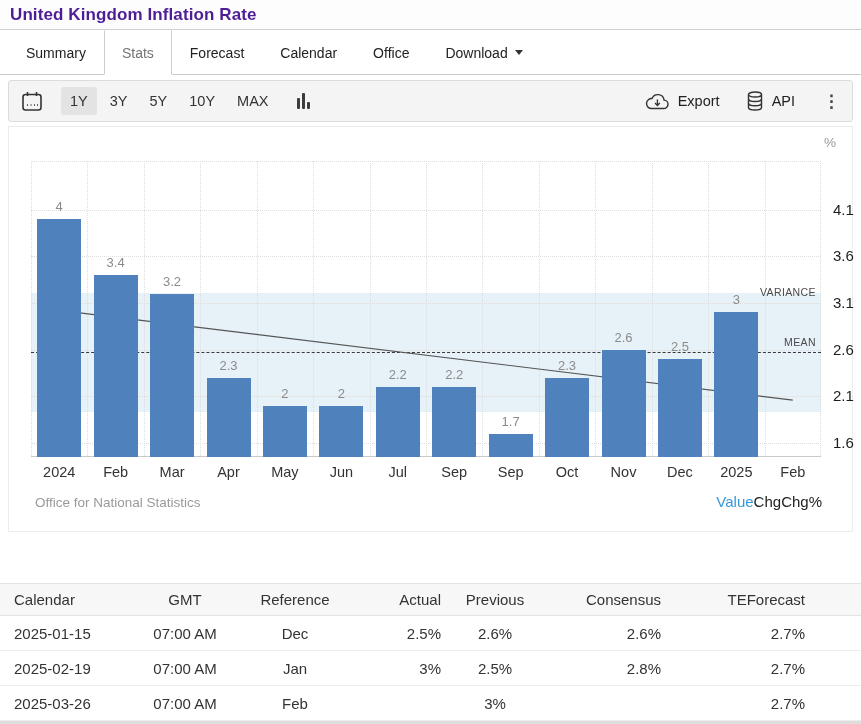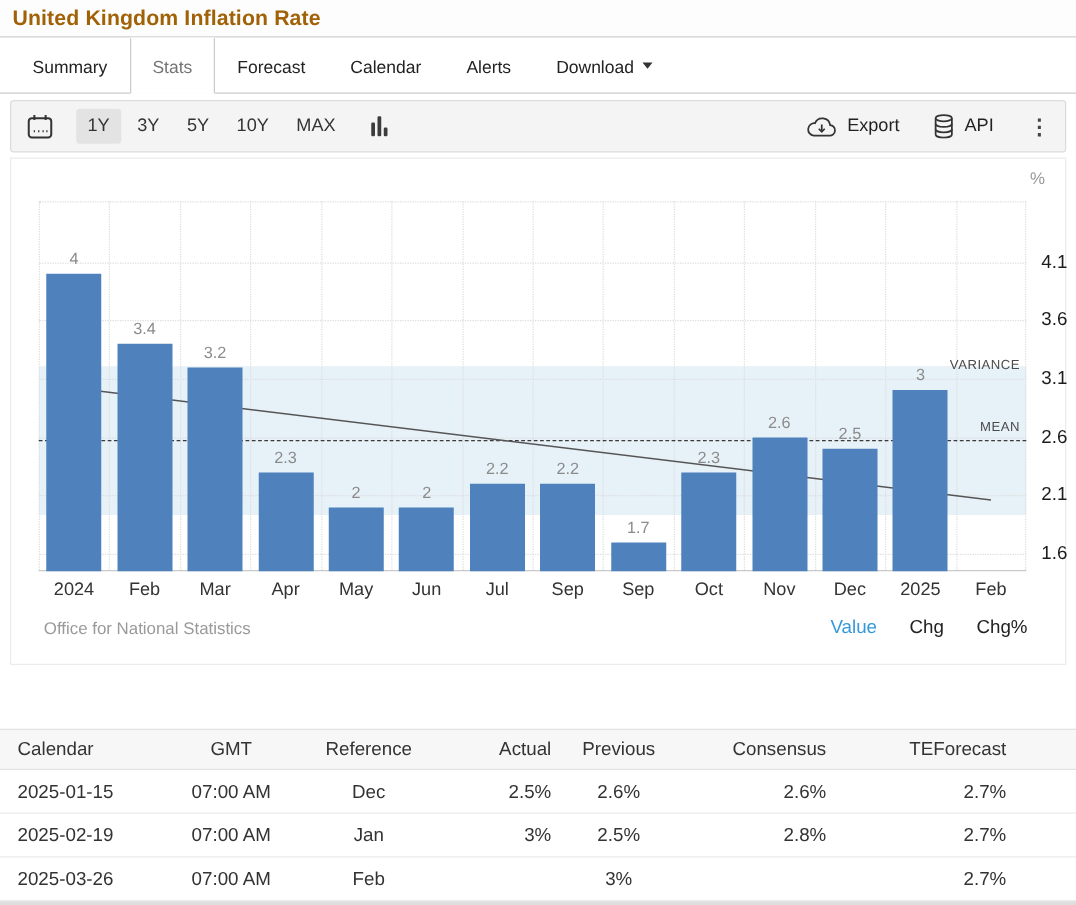--- a/index.html
+++ b/index.html
@@ -1,21 +1,21 @@
 <!DOCTYPE html>
 <html><head>
 <meta charset="utf-8">
 <style>
   * { box-sizing: border-box; margin: 0; padding: 0; }
   html,body { width: 861px; background: #fff; font-family: "Liberation Sans", sans-serif; color:#222; }
   body { position: relative; height: 724px; overflow: hidden; }
 
   
   .titlebar { height: 30px; padding: 5px 10px 0; border-bottom: 1px solid #cfcfcf; background:#fdfdfd; }
-  .titlebar h1 { font-size: 17px; font-weight: bold; color:#a16207; letter-spacing: .1px; }
+  .titlebar h1 { font-size: 17px; font-weight: bold; color:#4c1d95; letter-spacing: .1px; }
 
   
   .tabbar { display:flex; align-items:stretch; height:45px; padding-left:8px; border-bottom:1px solid #ccc; }
   .tab { display:flex; align-items:center; padding:0 17px; font-size:14px; color:#222; cursor:pointer;
          border:1px solid transparent; margin-bottom:-1px; background:transparent; }
   .tab.active { background:#fff; border-color:#ccc; border-top-color:transparent; border-bottom-color:#fff; color:#757575; }
   .tab .caret { display:inline-block; margin-left:7px; width:0; height:0; border-left:4px solid transparent;
                 border-right:4px solid transparent; border-top:5px solid #333; }
 
   
@@ -47,21 +47,21 @@
   .plot-note { position:absolute; right:5px; font-size:10.5px; color:#4a4a4a; letter-spacing:.4px; }
   .bar { position:absolute; }
   .bar-label { position:absolute; text-align:center; font-size:13px; color:#8b8b8b; }
   .x-label { position:absolute; text-align:center; font-size:14.5px; color:#333; top:303px; }
   .ytick { position:absolute; left:802px; width:44px; font-size:15px; color:#1d1d1d; }
   #trend-svg { position:absolute; left:0; top:0; overflow:visible; }
 
   .chart-footer { position:absolute; left:26px; right:30px; top:366px; display:flex; align-items:flex-end; }
   .attribution { font-size:13.5px; color:#9a9a9a; }
   .chart-footer .spacer { flex:1; }
-  .mode-link { font-size:15px; color:#222; margin-left:26px; cursor:pointer; }
+  .mode-link { font-size:15px; color:#222; cursor:pointer; }
   .mode-link.active { color:#3498db; }
 
   
   .table-gap { height:51px; }
   .cal-table { width:100%; }
   .t-row { display:flex; align-items:center; }
   .t-head { background:#f7f7f7; border-top:1px solid #e3e3e3; border-bottom:1px solid #e3e3e3; height:33px; }
   .t-body-row { height:35px; border-bottom:1px solid #ececec; }
   .t-cell { font-size:15px; color:#333; padding:0 4px; white-space:nowrap; }
   .t-head .t-cell { color:#333; }
@@ -89,21 +89,21 @@
     <div class="tab active">
       <span>Stats</span>
     </div>
     <div class="tab">
       <span>Forecast</span>
     </div>
     <div class="tab">
       <span>Calendar</span>
     </div>
     <div class="tab">
-      <span>Alerts</span>
+      <span>Office</span>
     </div>
     <div class="tab">
       <span>Download</span>
       <span class="caret"></span>
     </div>
   </nav>
 
 <div class="toolbar-wrap">
   <div class="toolbar">
     <span class="tool-btn cal-btn">

